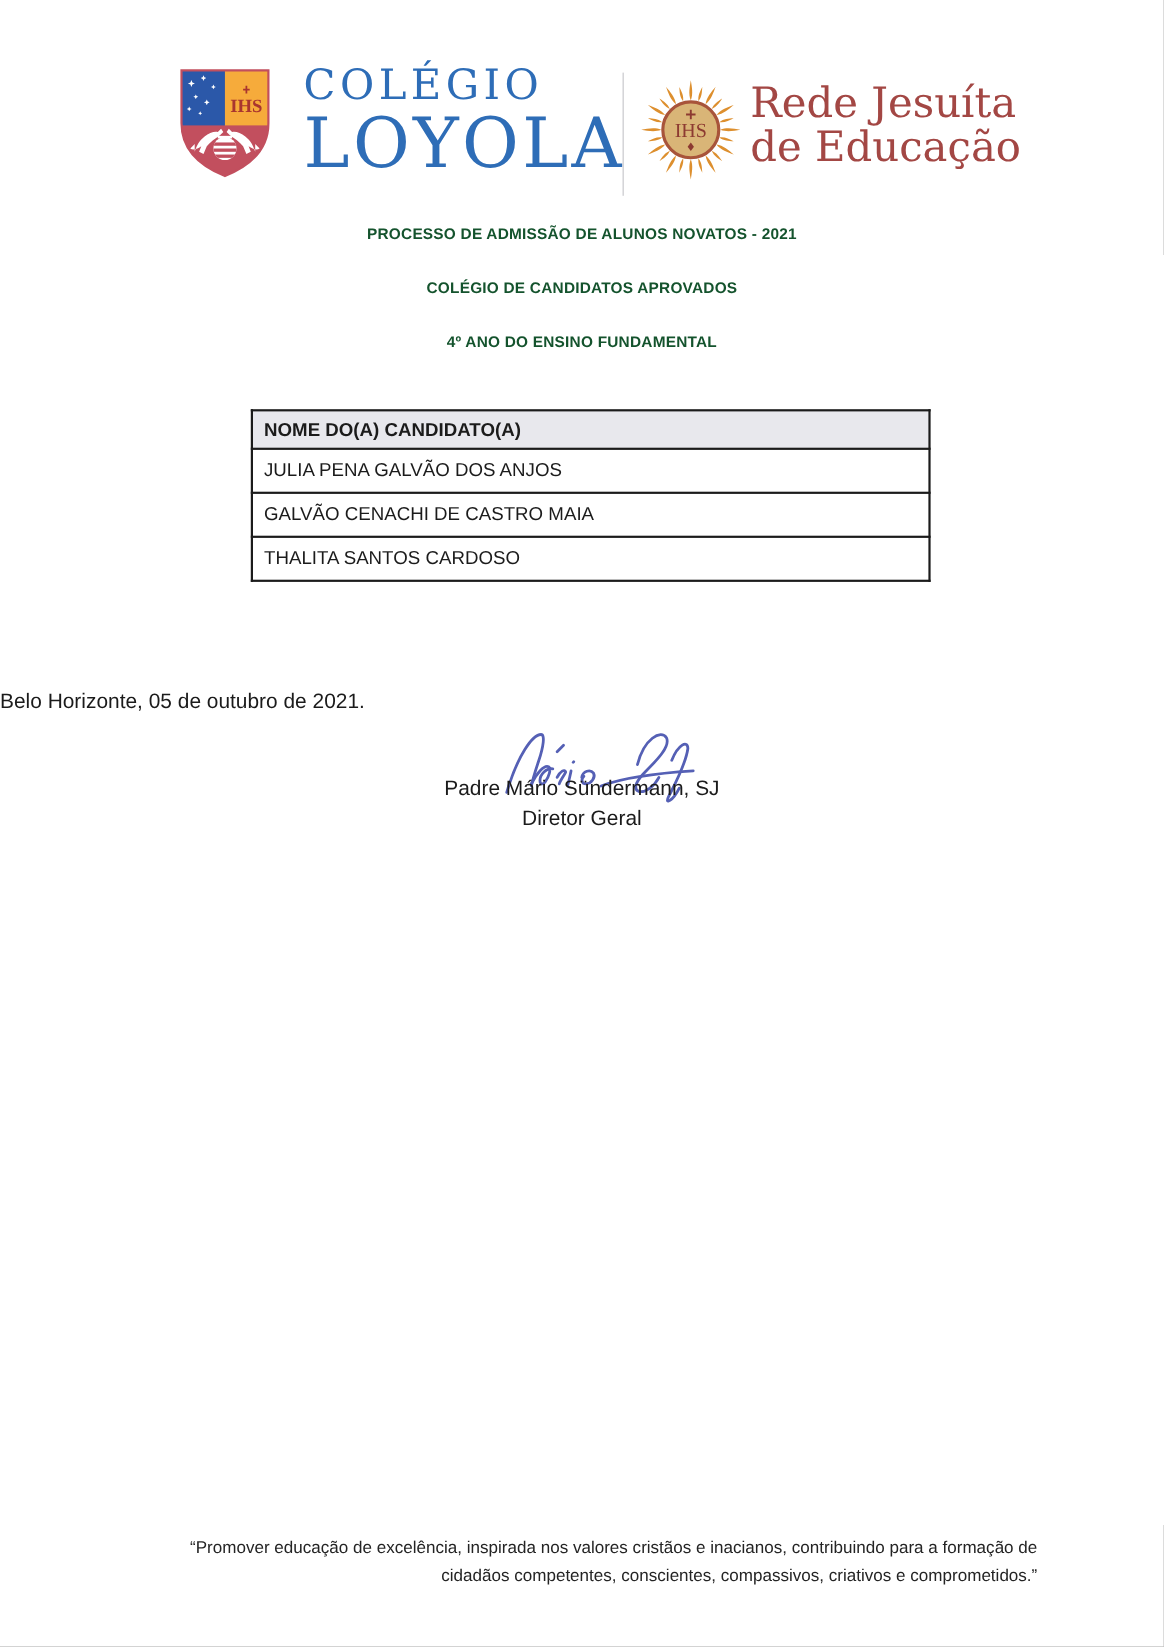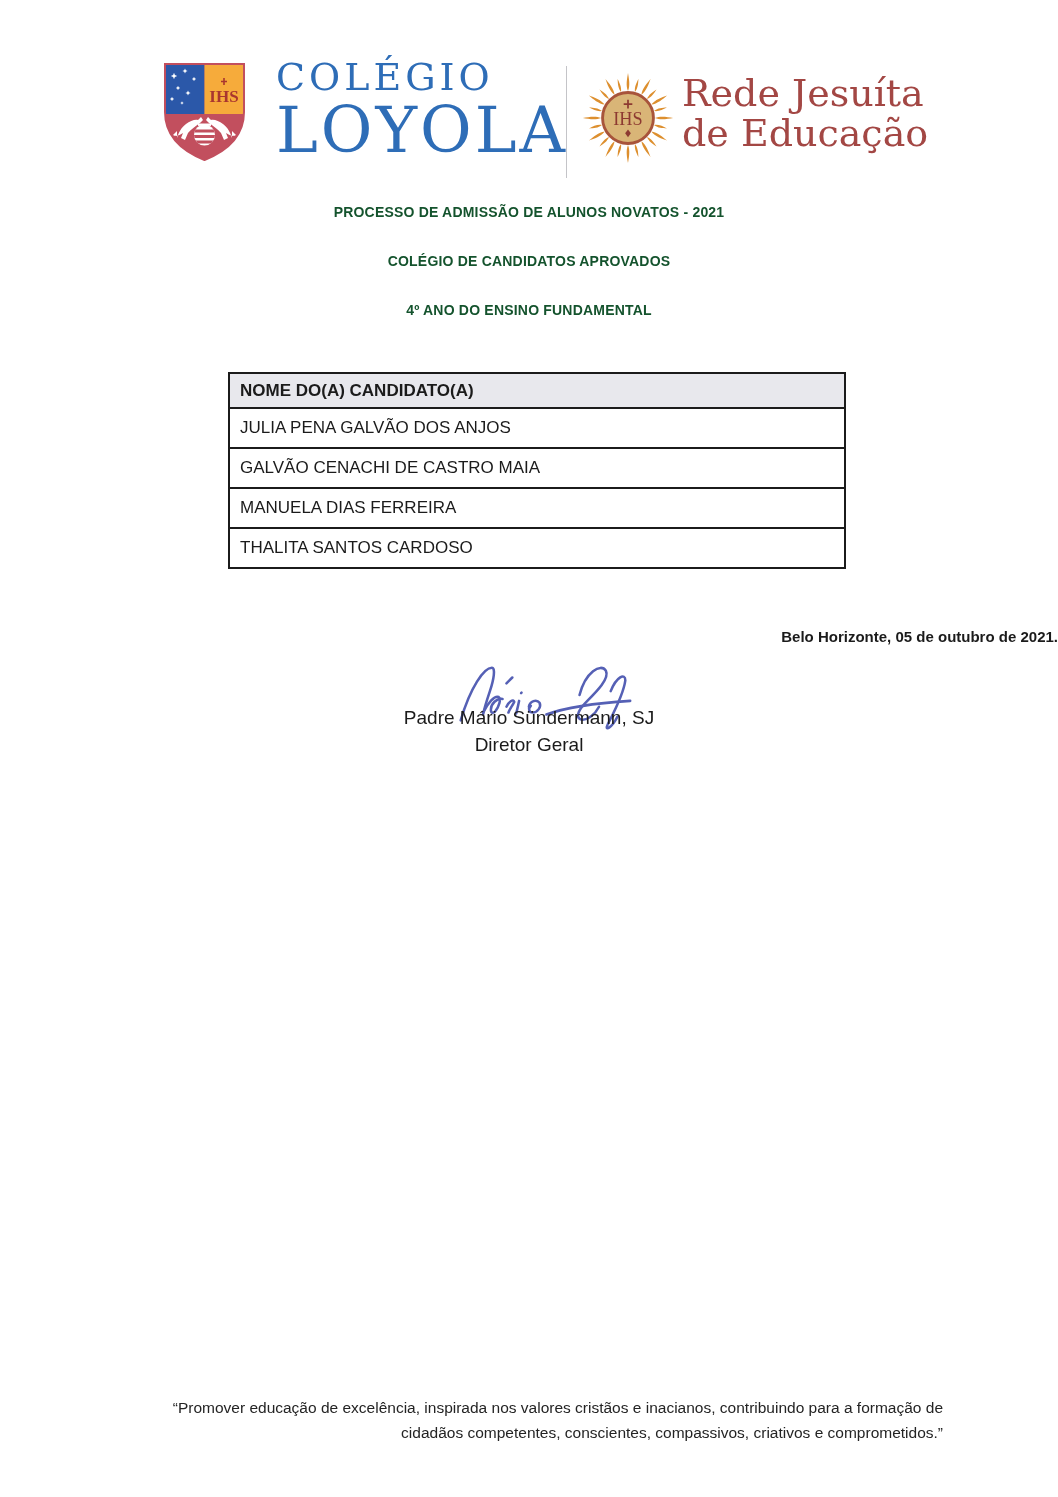--- a/index.html
+++ b/index.html
@@ -36,21 +36,21 @@
   .candidates th {
     background:#e8e8ed; text-align:left; font-size:17px; font-weight:bold;
     height:35px; padding:1px 0 0 10px; border:2px solid #1b1b1b; color:#1b1b1b;
   }
   .candidates td {
     font-size:17px; height:40px; padding:0 0 0 10px;
     border:2px solid #1b1b1b; color:#1b1b1b;
   }
 
   
-  .date-line { position:absolute; top:628px; left:0; width:100%; text-align:right; font-size:15px;font-weight:bold; }
+  .date-line { position:absolute; top:628px; left:0; width:100%; text-align:left; font-size:19px; }
   .signature { position:absolute; left:452px; top:658px; width:220px; height:76px; }
   .signer-name { position:absolute; top:707px; left:0; width:100%; text-align:center; font-size:19px; }
   .signer-title { position:absolute; top:734px; left:0; width:100%; text-align:center; font-size:19px; }
 
   
   .footer-quote { position:absolute; top:1396px; left:50%; transform:translateX(-50%);
     width:828px; text-align:right; font-size:15.5px; font-weight:400;
     line-height:1.6; color:#242424; }
 </style>
 </head>
@@ -165,23 +165,20 @@
       </tr>
     </thead>
     <tbody>
         <tr>
         <td>JULIA PENA GALVÃO DOS ANJOS</td>
       </tr>
         <tr>
         <td>GALVÃO CENACHI DE CASTRO MAIA</td>
       </tr>
         <tr>
-        <td>MANUELA DIAS FERREIRA</td>
-      </tr>
-        <tr>
         <td>THALITA SANTOS CARDOSO</td>
       </tr>
       </tbody>
   </table>
 
   <div class="date-line">Belo Horizonte, 05 de outubro de 2021.</div>
 
   <svg class="signature" viewBox="0 0 220 78" xmlns="http://www.w3.org/2000/svg">
     <g fill="none" stroke="#5560b5" stroke-width="2.6" stroke-linecap="round" stroke-linejoin="round">
       <path d="M6,64 C16,30 30,10 38,10 C42,10 40,22 36,34 C33,43 30,52 29,58"></path>

